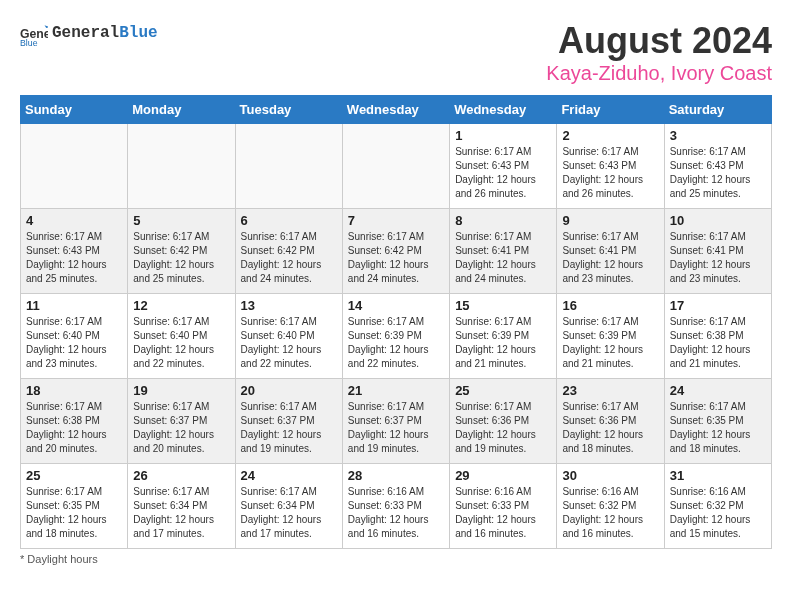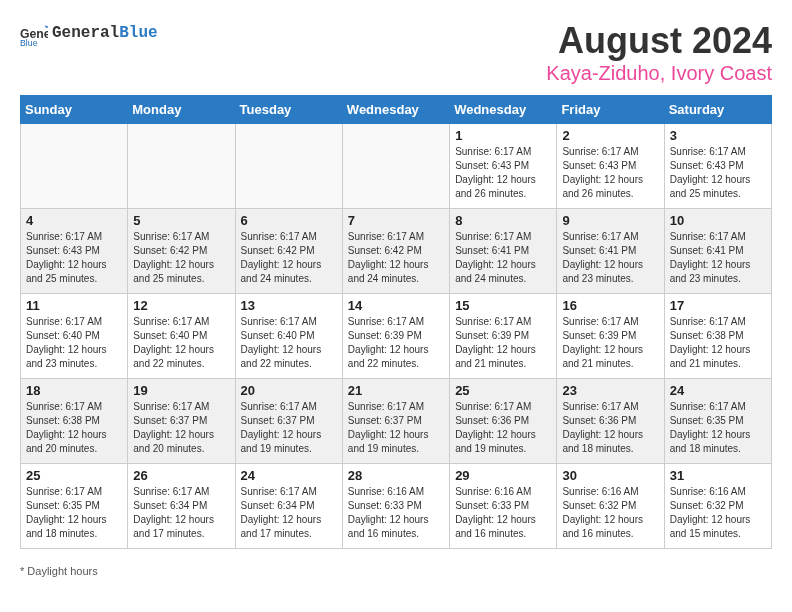--- a/index.html
+++ b/index.html
@@ -71,21 +71,21 @@
       color: #222;
       display: block;
       margin-bottom: 2px;
     }
     .cell-text {
       color: #333;
       line-height: 1.4;
       font-size: 10px;
     }
     .footer-note {
-      margin-top: 16px;
+      margin-top: 4px;
       font-size: 11px;
       color: #555;
     }
   </style>
 </head>
 <body>
 
 <div class="header">
   <div class="logo">
     <svg class="logo-icon" viewBox="0 0 32 32">

